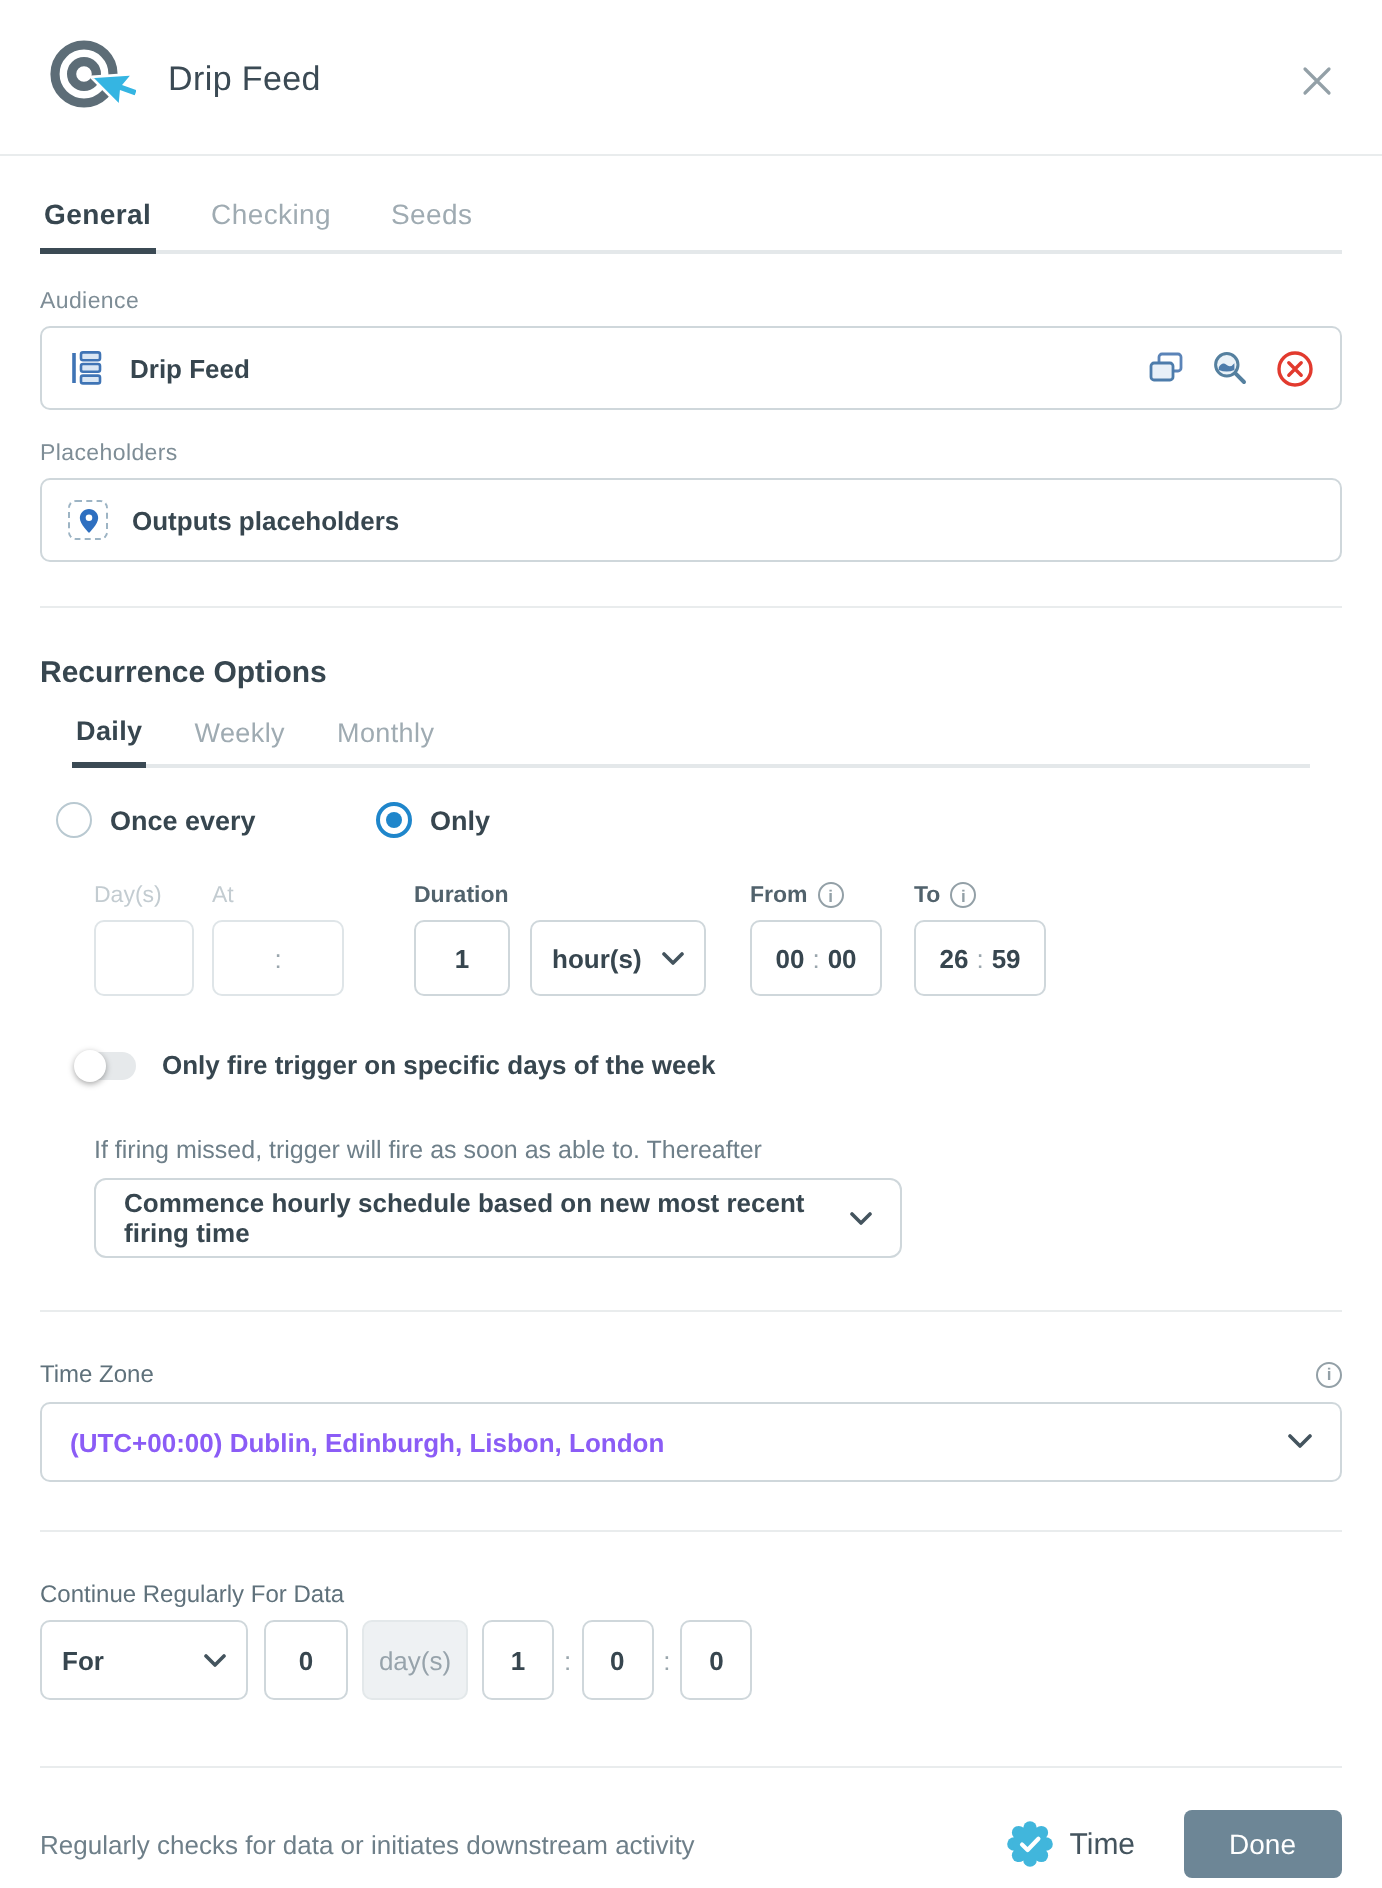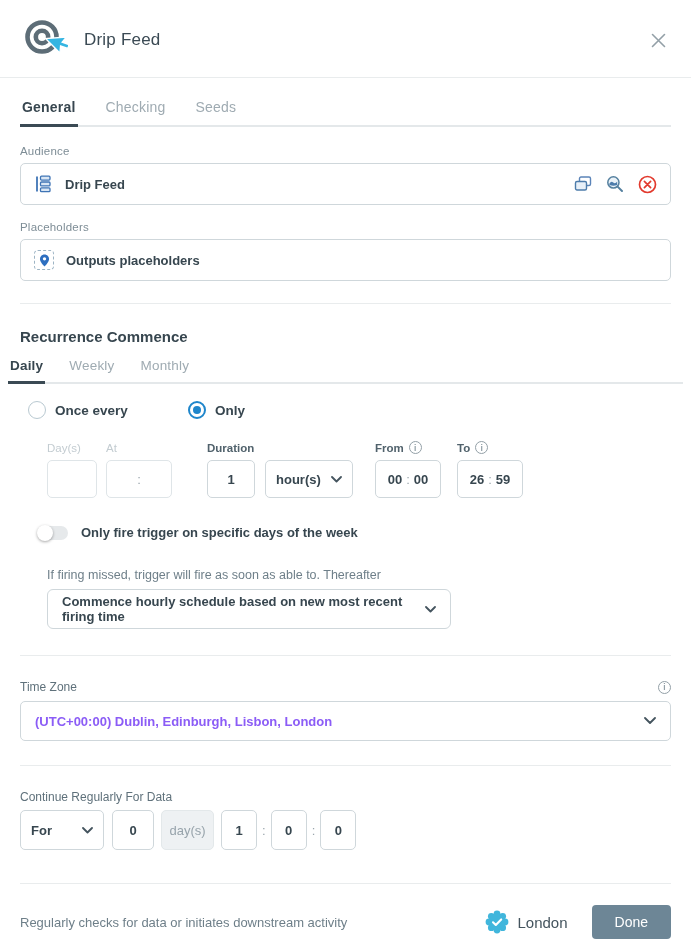--- a/index.html
+++ b/index.html
@@ -16,21 +16,21 @@
   
   .header { display:flex; align-items:center; gap:16px; padding:16px 20px 13px; border-bottom:1px solid #e9eced; }
   .logo { width:48px; height:48px; flex:0 0 auto; }
   .dlg-title { font-size:17px; font-weight:400; color:#3b4a54; letter-spacing:.2px; }
   .close-btn { margin-left:auto; cursor:pointer; padding:4px; line-height:0; }
 
   
   .tabs { display:flex; gap:26px; margin:21px 20px 0; border-bottom:2px solid #e4e8ea; }
   .tab { font-size:14px; color:#9fabb2; padding:0 2px 9px; cursor:pointer; letter-spacing:.2px; }
   .tab.active { color:#37464f; font-weight:700; border-bottom:3px solid #3b4a54; margin-bottom:-2px; }
-  .subtabs { display:flex; gap:22px; margin:13px 8px 0; border-bottom:2px solid #e4e8ea; }
+  .subtabs { display:flex; gap:22px; margin:13px 36px 0; border-bottom:2px solid #e4e8ea;align-items:flex-end; }
   .subtabs .tab { font-size:13.5px; padding-bottom:8px; }
 
   
   .field-label { font-size:11.5px; color:#7e8d96; letter-spacing:.2px; }
   .row-box { margin:6px 20px 0; height:42px; border:1px solid #cfd7db; border-radius:5px;
              display:flex; align-items:center; padding:0 13px; gap:12px; background:#fff; }
   .row-box .value { font-size:13px; font-weight:700; color:#37464f; }
   .box-actions { margin-left:auto; display:flex; align-items:center; gap:14px; }
   .box-actions > span { line-height:0; cursor:pointer; }
 
@@ -81,21 +81,21 @@
 
   .inline-label { margin:24px 20px 0; font-size:12px; color:#5f717b; display:flex; align-items:center; gap:6px;justify-content:space-between; }
   .wide-select { margin:7px 20px 0; height:40px; border:1px solid #cfd7db; border-radius:5px;
                  display:flex; align-items:center; justify-content:space-between; padding:0 14px; cursor:pointer; }
   .wide-select .value { font-size:13px; font-weight:700; color:#8b5cf6; }
 
   
   .cc-row { display:flex; align-items:center; margin:6px 20px 0; }
   .cc-row .f-box { height:40px; }
   .unit-box { background:#eef1f3; border-color:#e3e8ea; color:#97a3ab; font-weight:400; width:53px; }
-  .w100{width:84px} .w42{width:42px} .w36{width:36px}
+  .w100{width:104px} .w42{width:42px} .w36{width:36px}
   .ml8{margin-left:8px} .ml7{margin-left:7px}
   .cc-colon { color:#9aa6ad; font-size:13px; padding:0 5px; }
 
   
   .footer { display:flex; align-items:center; margin:0 20px; padding-top:21px; }
   .footer-desc { font-size:13px; color:#6e7f89; }
   .valid-wrap { margin-left:auto; display:flex; align-items:center; gap:8px; }
   .valid-text { font-size:15px; color:#44545e; }
   .done-btn { margin-left:24px; background:#6d8696; color:#fff; border:none; border-radius:4px;
               padding:9px 23px; font-family:inherit; font-size:14px; cursor:pointer; }
@@ -175,21 +175,21 @@
     <svg width="11" height="13" viewBox="0 0 12 14">
       <path d="M6 0.5 C3.2 0.5 1 2.7 1 5.4 C1 8.8 6 13.5 6 13.5 S11 8.8 11 5.4 C11 2.7 8.8 0.5 6 0.5 Z" fill="#2e6fc0"></path>
       <circle cx="6" cy="5.2" r="1.8" fill="#ffffff"></circle>
     </svg>
   </span>
   <span class="value">Outputs placeholders</span>
 </div>
 
 <hr class="divider d1">
 
-<div class="section-title">Recurrence Commence</div>
+<div class="section-title">Recurrence Options</div>
 
 <div class="subtabs">
   <span class="tab active">Daily</span>
   <span class="tab">Weekly</span>
   <span class="tab">Monthly</span>
 </div>
 
 <div class="radio-row">
   <span class="radio-group first">
     <span class="radio off"></span>
@@ -330,16 +330,16 @@
             <circle cx="6.34" cy="17.66" r="3.4"></circle>
           <circle cx="4" cy="12" r="3.4"></circle>
             <circle cx="6.34" cy="6.34" r="3.4"></circle>
           <circle cx="12" cy="4" r="3.4"></circle>
             <circle cx="17.66" cy="6.34" r="3.4"></circle>
           <circle cx="12" cy="12" r="8.6"></circle>
         </g>
         <path d="M8 12.3 L10.8 15 L16.2 9.4" fill="none" stroke="#ffffff" stroke-width="2.1" stroke-linecap="round" stroke-linejoin="round"></path>
       </svg>
     </span>
-    <span class="valid-text">London</span>
+    <span class="valid-text">Time</span>
   </span>
   <button class="done-btn">Done</button>
 </div>
 
 </body></html>

